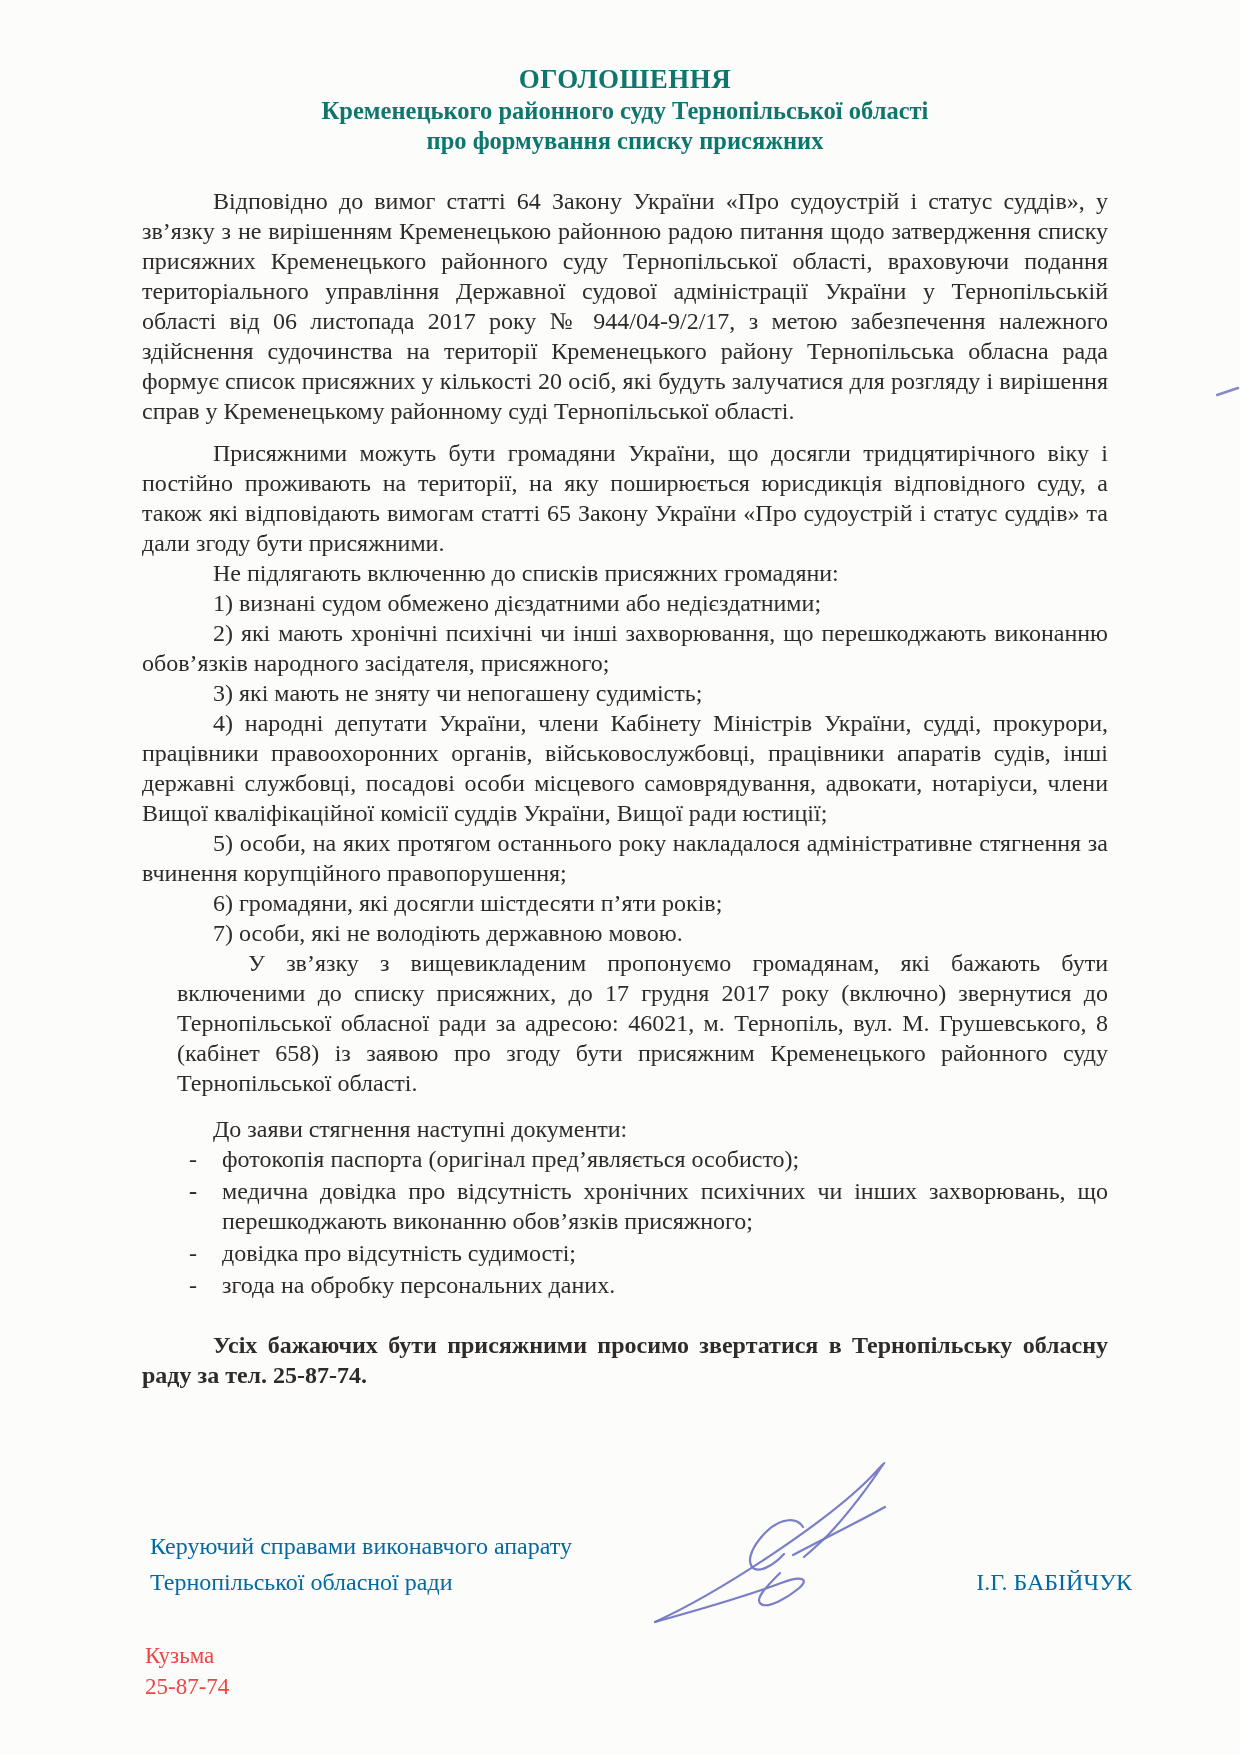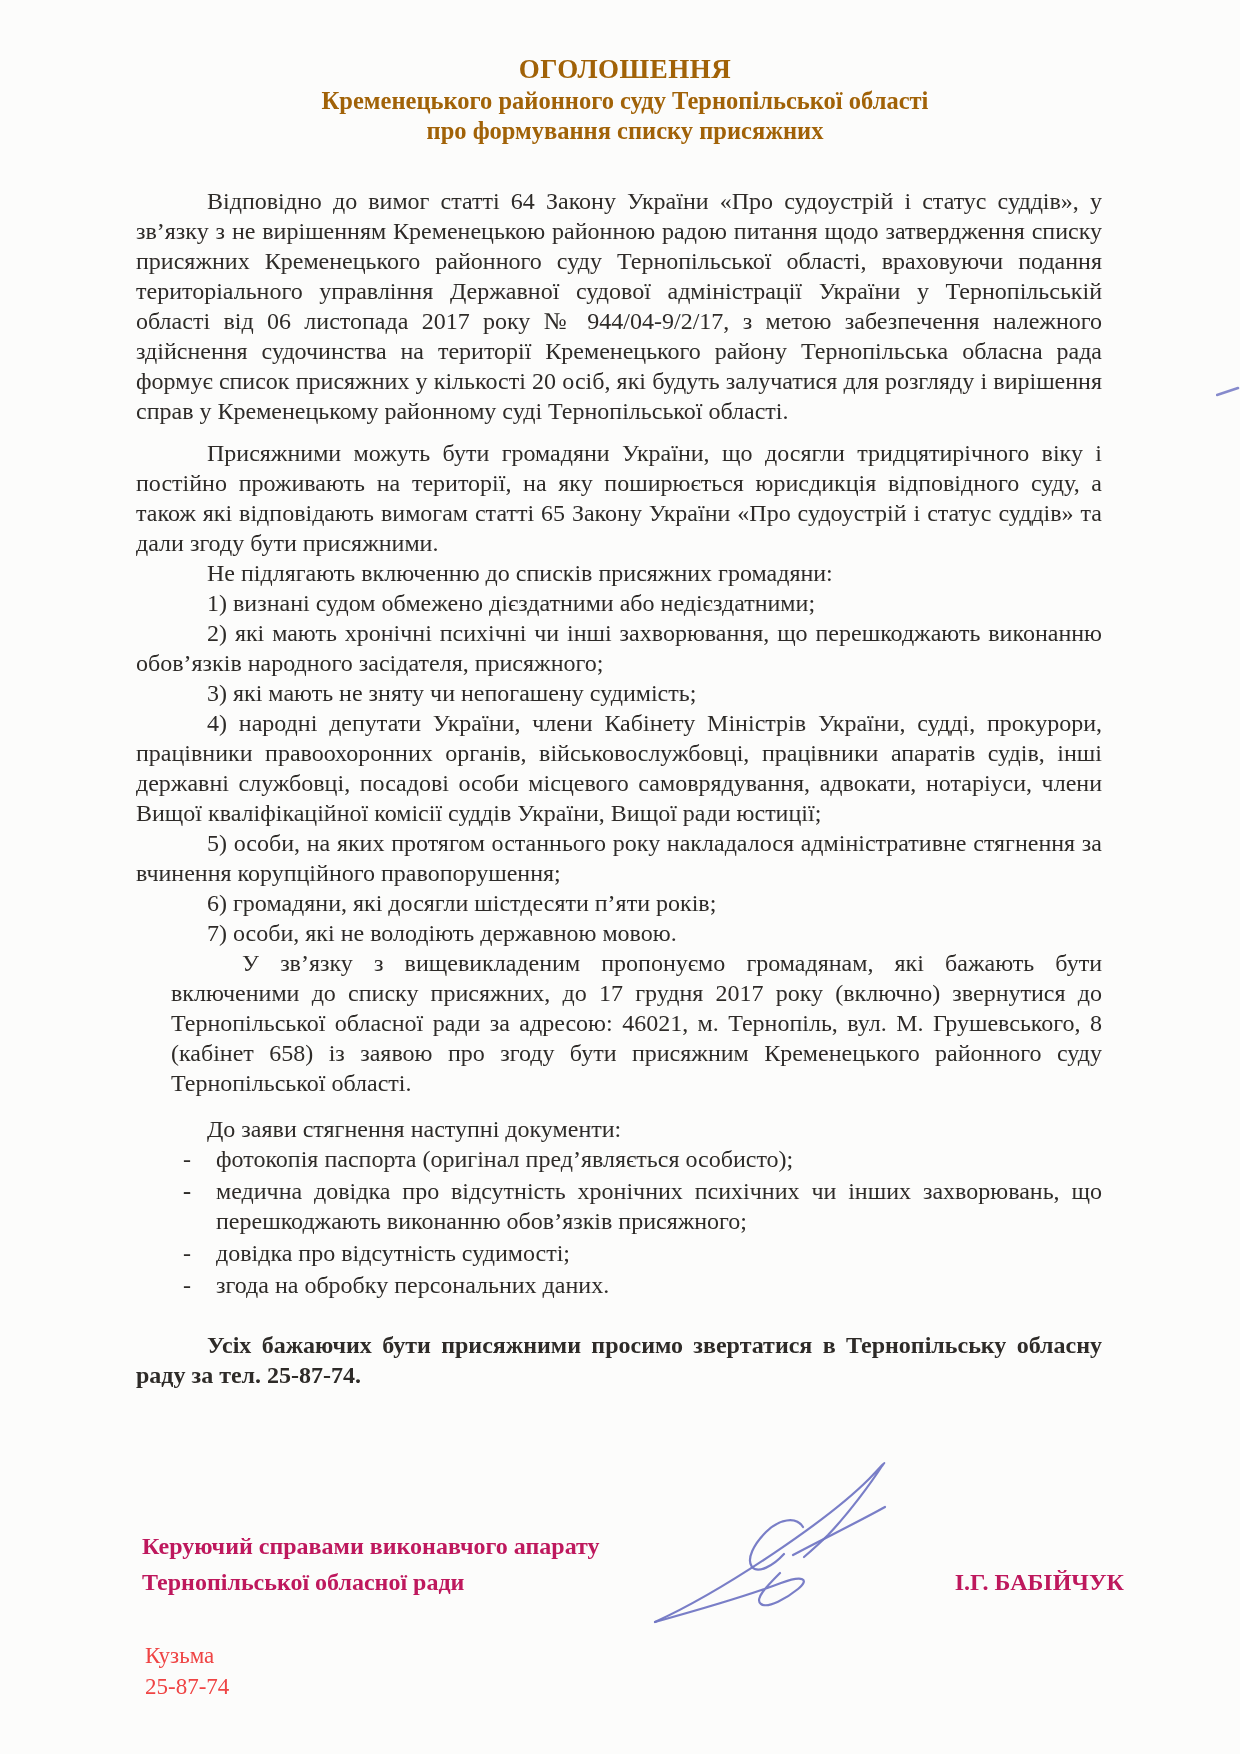--- a/index.html
+++ b/index.html
@@ -8,31 +8,31 @@
     background: var(--paper, #fcfcfb);
     font-family: "Liberation Serif", "DejaVu Serif", serif;
     color: var(--ink, #2e2b28);
     position: relative;
     overflow: hidden;
   }
   .page { position: absolute; inset: 0; }
 
   .title-block {
     position: absolute;
-    left: 142px; top: 52px; width: 966px;
+    left: 142px; top: 62px; width: 966px;
     text-align: center;
     font-weight: bold;
-    color: #a16207;
+    color: #0f766e;
   }
   .title-main { font-size: 27px; line-height: 34px; letter-spacing: 0.5px; }
   .title-sub  { font-size: 24.5px; line-height: 30px; }
 
   .content {
     position: absolute;
-    left: 136px; top: 186px; width: 966px;
+    left: 142px; top: 186px; width: 966px;
     font-size: 24px; line-height: 30px;
     text-align: justify;
   }
   .par { margin: 0; text-indent: 71px; }
   .par + .par { margin-top: 0; }
   .mb { margin-bottom: 12px; }
   .gap-sm { margin-top: 8px; }
   .gap-md { margin-top: 22px; margin-left: 35px; }
   .gap-lg { margin-top: 30px; font-weight: bold; }
 
@@ -42,23 +42,23 @@
     padding-left: 80px;
     margin-bottom: 2px;
     text-align: justify;
   }
   .doc-item .dash {
     position: absolute; left: 47px; top: 0;
   }
 
   .sign-row {
     position: absolute;
-    left: 142px; top: 1528px; width: 982px;
+    left: 150px; top: 1528px; width: 982px;
     display: flex; justify-content: space-between; align-items: flex-end;
-    font-size: 24px; font-weight: bold; color: #be185d;
+    font-size: 24px; font-weight: normal; color: #0369a1;
     line-height: 36px;
   }
   .sign-left { text-align: left; }
   .sign-name { white-space: nowrap; padding-bottom: 0; }
 
   .signature-svg {
     position: absolute; left: 597px; top: 1437px;
     width: 320px; height: 230px;
   }
   .signature-svg path {

